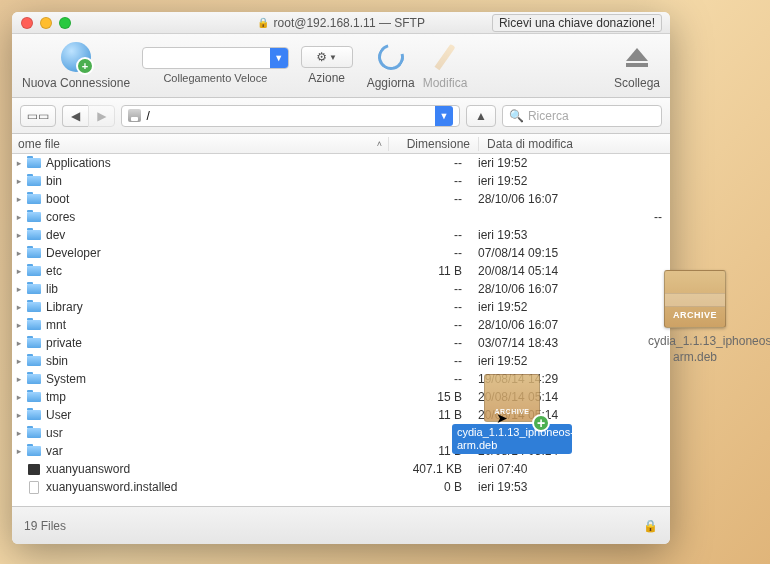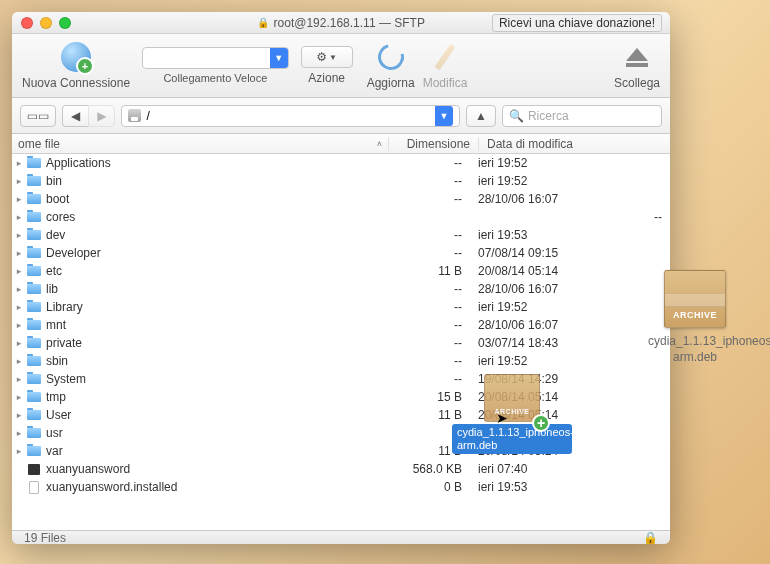--- a/index.html
+++ b/index.html
@@ -52,21 +52,21 @@
 .file-icon { width: 10px; height: 13px; background: #fff; border: 1px solid #bbb; border-radius: 1px; }
 .bin-icon { width: 12px; height: 11px; background: #333; border-radius: 1px; }
 
 .drag-ghost { position: absolute; left: 440px; top: 220px; width: 120px; pointer-events: none; }
 .drag-ghost .arch { width: 56px; height: 48px; margin: 0 auto 2px; background: linear-gradient(#d9b679,#c9985a); border:1px solid rgba(0,0,0,0.2); border-radius: 3px; position: relative; opacity: 0.85; }
 .drag-ghost .arch::after { content:'ARCHIVE'; position:absolute; bottom:6px; left:0; right:0; text-align:center; font-size:7px; color:#fff; font-weight:bold; letter-spacing:0.5px; }
 .drag-ghost .plus { position:absolute; right:22px; top:40px; width:18px; height:18px; background:#4caf50; border:2px solid #fff; border-radius:50%; color:#fff; font-size:14px; font-weight:bold; display:flex; align-items:center; justify-content:center; line-height:1; }
 .drag-ghost .label { background:#2f7ed8; color:#fff; font-size:11px; padding:2px 5px; border-radius:3px; text-align:left; line-height:1.2; }
 .drag-ghost .cursor { position:absolute; left:44px; top:36px; color:#000; font-size:14px; }
 
-.statusbar { height: 14px; background: linear-gradient(#f3f3f3,#e6e6e6); border-top: 1px solid #c9c9c9; display: flex; align-items: center; padding: 0 12px; font-size: 11px; color: #666; }
+.statusbar { height: 38px; background: linear-gradient(#f3f3f3,#e6e6e6); border-top: 1px solid #c9c9c9; display: flex; align-items: center; padding: 0 12px; font-size: 11px; color: #666; }
 .statusbar .lock { margin-left: auto; color: #b28b3a; }
 
 .desktop-icon { position: absolute; right: 28px; top: 270px; width: 94px; text-align: center; }
 .desktop-icon .arch-big { width: 62px; height: 58px; margin: 0 auto 6px; background: linear-gradient(#e0c18a,#cda265); border:1px solid rgba(0,0,0,0.2); border-radius: 3px; position: relative; box-shadow: 0 1px 3px rgba(0,0,0,0.25); }
 .desktop-icon .arch-big::before { content:''; position:absolute; left:0; right:0; top:22px; height:12px; background:rgba(255,255,255,0.25); border-top:1px solid rgba(0,0,0,0.1); border-bottom:1px solid rgba(0,0,0,0.1); }
 .desktop-icon .arch-big::after { content:'ARCHIVE'; position:absolute; bottom:7px; left:0; right:0; text-align:center; font-size:9px; color:#fff; font-weight:bold; letter-spacing:0.5px; }
 .desktop-icon .caption { font-size:12px; color:#6a6a6a; line-height:1.3; }
 
 .globe { width: 30px; height: 30px; background: radial-gradient(circle at 35% 30%, #bde3ff, #3a8fd6); border-radius: 50%; position: relative; }
 .globe::after { content:'+'; position:absolute; right:-3px; bottom:-3px; width:14px; height:14px; background:#4caf50; color:#fff; border-radius:50%; border:2px solid #fff; font-size:11px; display:flex; align-items:center; justify-content:center; line-height:1; font-weight:bold; }
@@ -321,21 +321,21 @@
         <span class="name">var</span>
         <span class="size">11 B</span>
         <span class="date">20/08/14 05:14</span>
       </div>
       <div class="row">
         <span class="disclosure"></span>
         <span class="icon">
           <span class="bin-icon"></span>
         </span>
         <span class="name">xuanyuansword</span>
-        <span class="size">568.0 KB</span>
+        <span class="size">407.1 KB</span>
         <span class="date">ieri 07:40</span>
       </div>
       <div class="row">
         <span class="disclosure"></span>
         <span class="icon">
           <span class="file-icon"></span>
         </span>
         <span class="name">xuanyuansword.installed</span>
         <span class="size">0 B</span>
         <span class="date">ieri 19:53</span>

